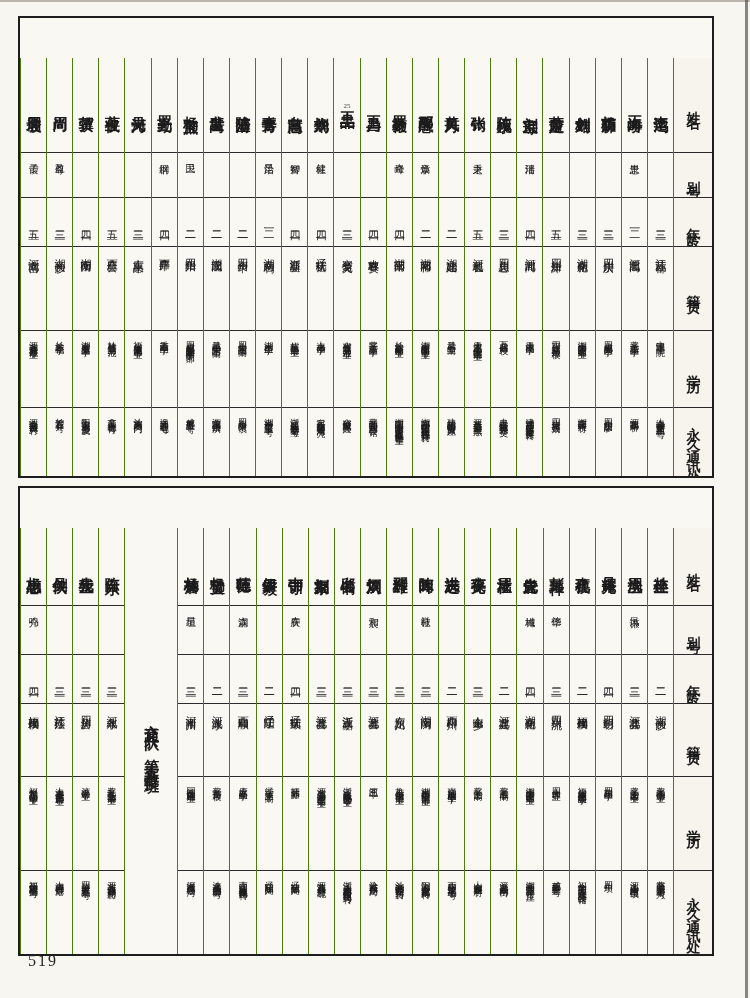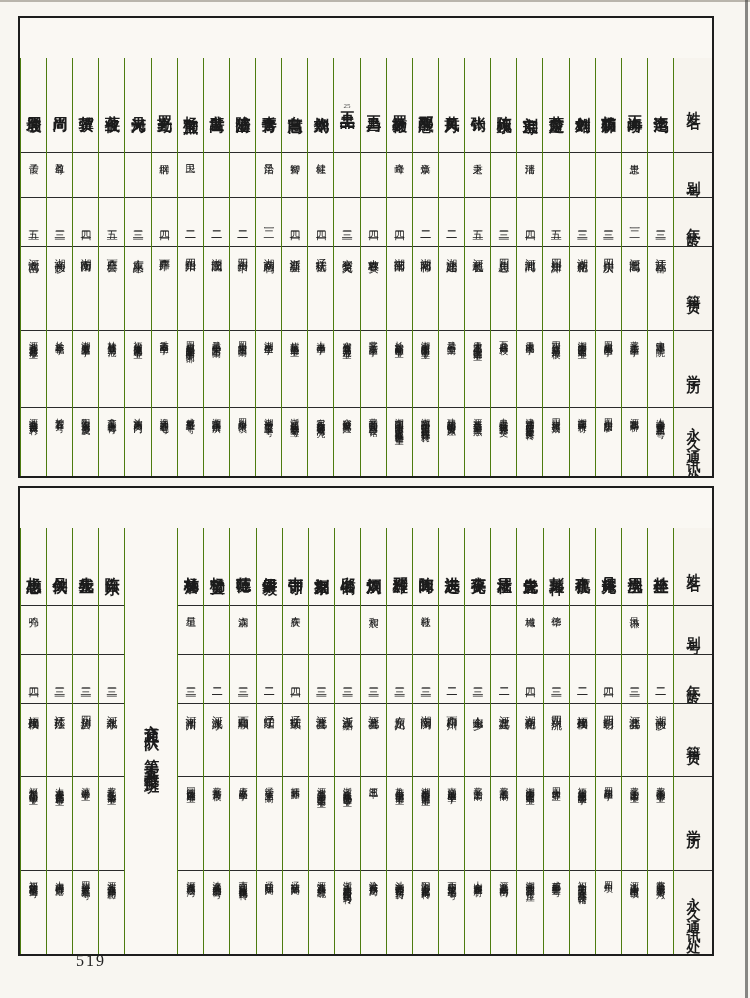--- a/index.html
+++ b/index.html
@@ -31,21 +31,21 @@
   #table-bottom .r-age{height:42px;}   #table-bottom .r-native{height:66px;}
   #table-bottom .r-edu{height:87px;}
   
   .header-col .cell{align-items:center;}
   .header-col .v{font-size:14px;font-weight:700;letter-spacing:5px;line-height:1;}
   .header-col .r-addr .v{letter-spacing:11px;}
   
   .divider-cell{flex:1 1 auto;display:flex;justify-content:center;align-items:center;border-bottom:none;padding:6px 0;}
   .divider-cell .v{font-size:15px;font-weight:700;letter-spacing:4px;}
   .note{font-size:7px;color:#444;line-height:1;}
-  .page-number{position:absolute;left:28px;top:952px;font-size:16px;color:#222;letter-spacing:2px;margin-left:48px;}
+  .page-number{position:absolute;left:28px;top:952px;font-size:16px;color:#222;letter-spacing:2px;}
 </style>
 </head>
 <body>
 
 <div class="page">
   <div class="scan-edge-top"></div>
   <div class="scan-edge-right"></div>
 
   <div class="roster" id="table-top">
     <div class="col header-col">

